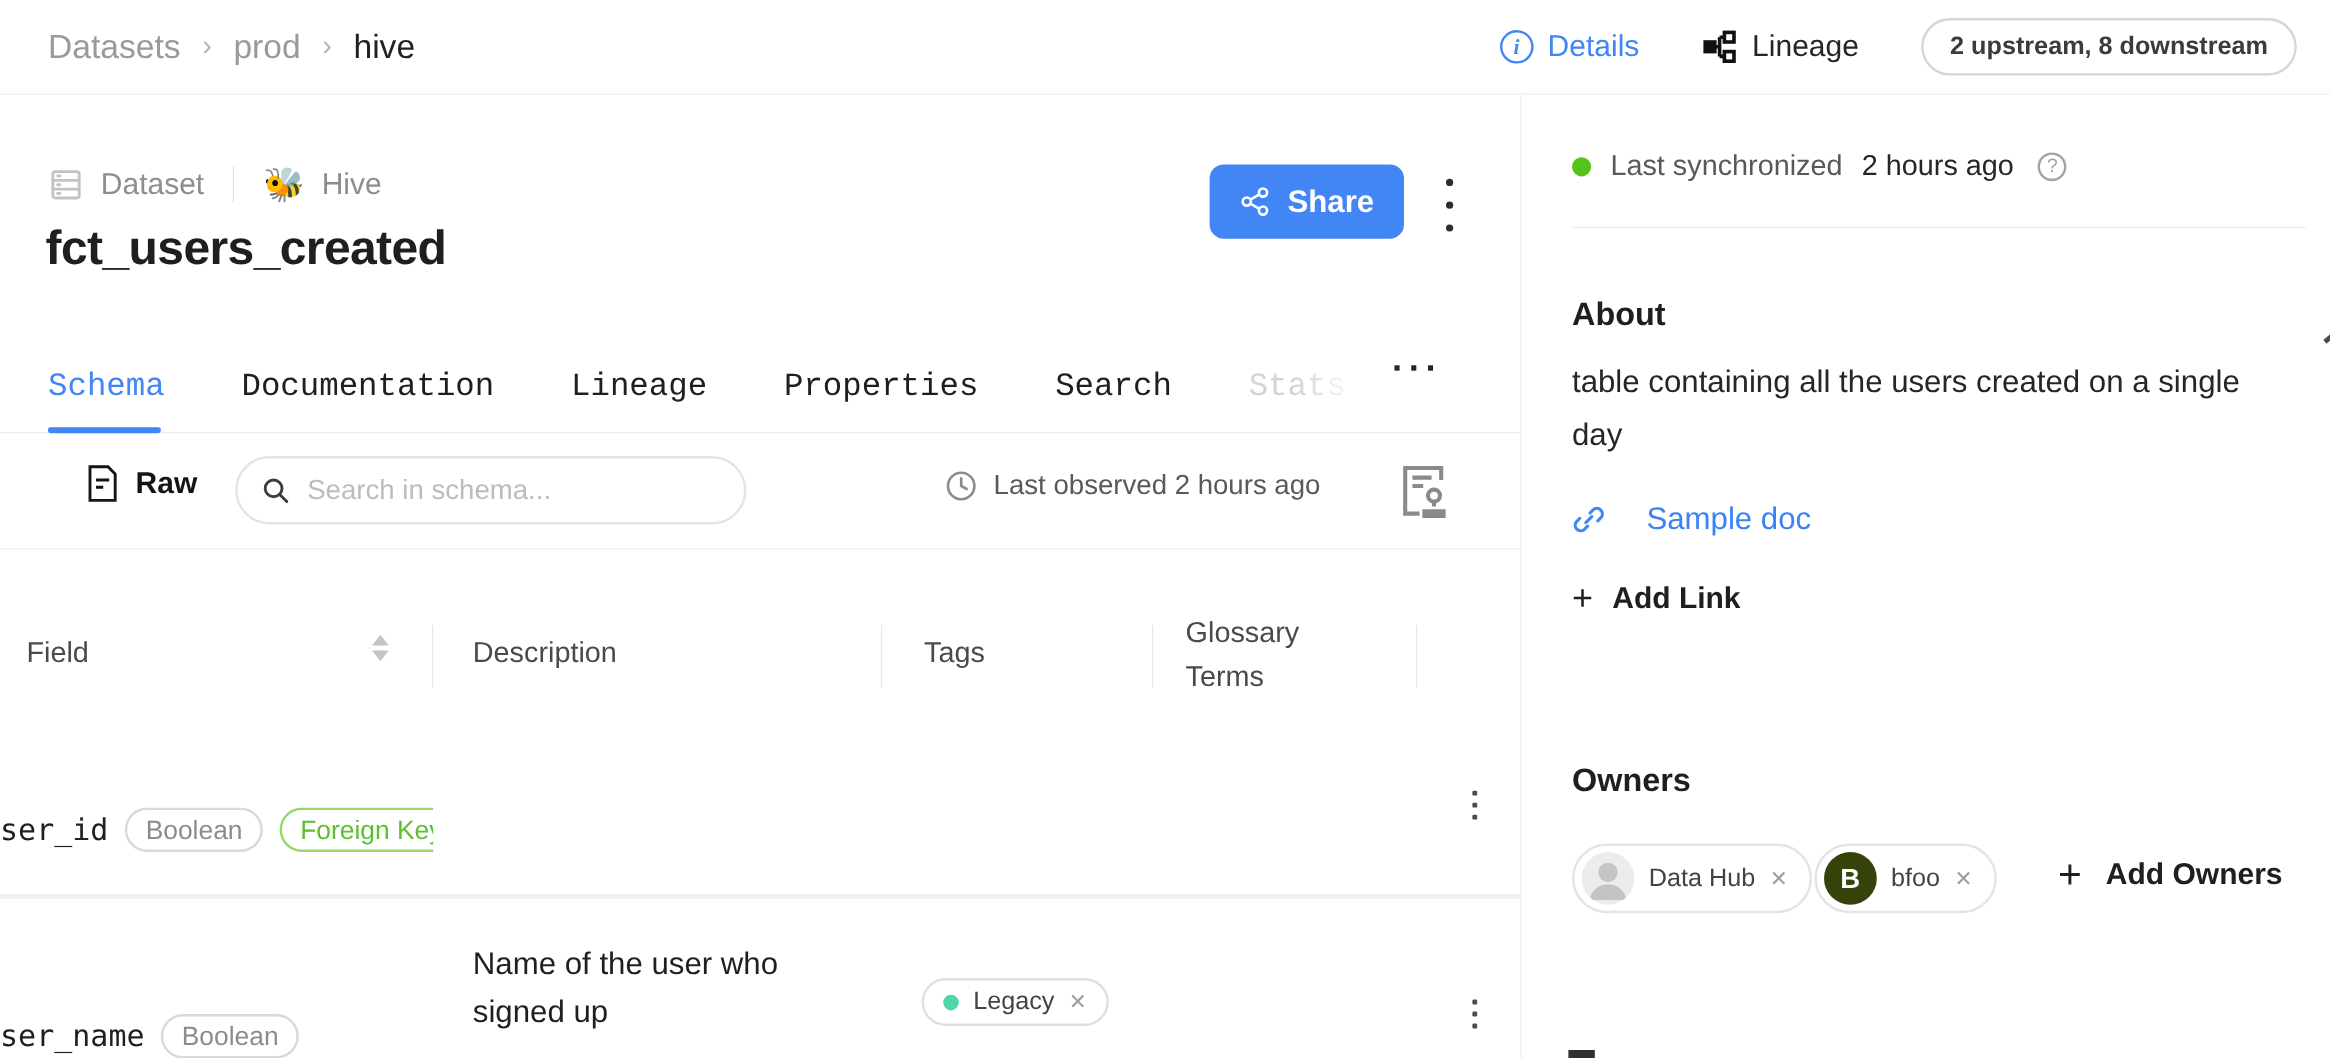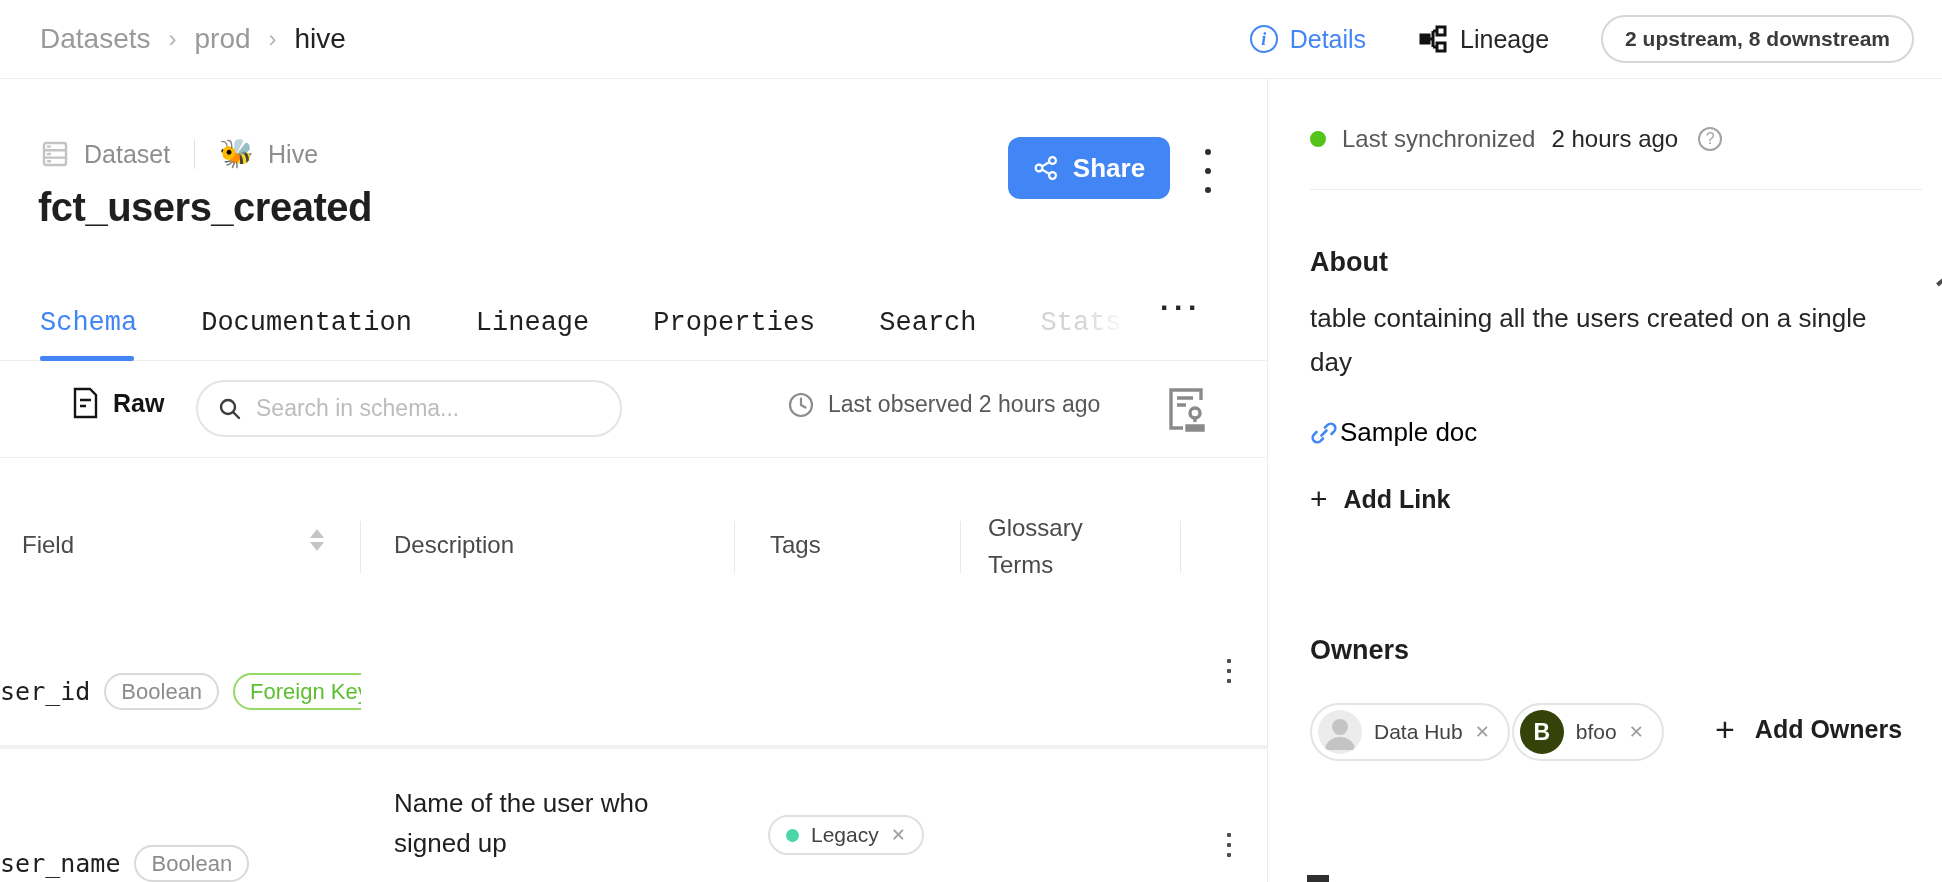--- a/index.html
+++ b/index.html
@@ -92,22 +92,22 @@
 
   
   .sync-row { position:absolute; left:42px; top:46px; display:flex; align-items:center; gap:16px; font-size:24px; color:#595959; }
   .sync-dot { width:16px; height:16px; border-radius:50%; background:#52c41a; }
   .sync-bold { color:#262626; font-weight:400; }
   .q-circle { width:24px; height:24px; border:2px solid #a3a3a3; border-radius:50%; color:#a3a3a3;
     font-size:16px; display:flex; align-items:center; justify-content:center; margin-left:4px; }
   .side-divider { position:absolute; left:42px; top:110px; width:612px; height:1px; background:#ededed; }
   .side-h { position:absolute; left:42px; font-size:27px; font-weight:700; color:#1f1f1f; }
   .about-text { position:absolute; left:42px; top:217px; width:590px; font-size:26px; line-height:44px; color:#262626; }
-  .side-link { position:absolute; left:42px; top:338px; display:flex; align-items:center; gap:2px;
-    font-size:26px; font-weight:500; color:#000000; cursor:pointer; }
+  .side-link { position:absolute; left:42px; top:338px; display:flex; align-items:center; gap:34px;
+    font-size:26px; font-weight:500; color:#3b82f6; cursor:pointer; }
   .side-add { position:absolute; display:flex; align-items:center; gap:16px; font-size:25px; font-weight:600; color:#1f1f1f; cursor:pointer; }
   .plus { font-size:30px; font-weight:400; line-height:1; }
   .owners-row { position:absolute; left:42px; top:624px; display:flex; align-items:flex-start; gap:2px; }
   .owner-chip { height:58px; border:2px solid #e4e4e4; border-radius:29px; background:#fff;
     display:flex; align-items:center; gap:12px; padding:0 18px 0 6px; }
   .avatar { width:44px; height:44px; border-radius:50%; display:flex; align-items:center; justify-content:center; overflow:hidden; }
   .avatar.gray { background:#ececec; }
   .avatar.olive { background:#35430b; color:#fff; font-size:23px; font-weight:700; }
   .owner-name { font-size:21px; color:#434343; }
   .add-owners { left:447px; top:633px; font-weight:700; gap:20px; }

